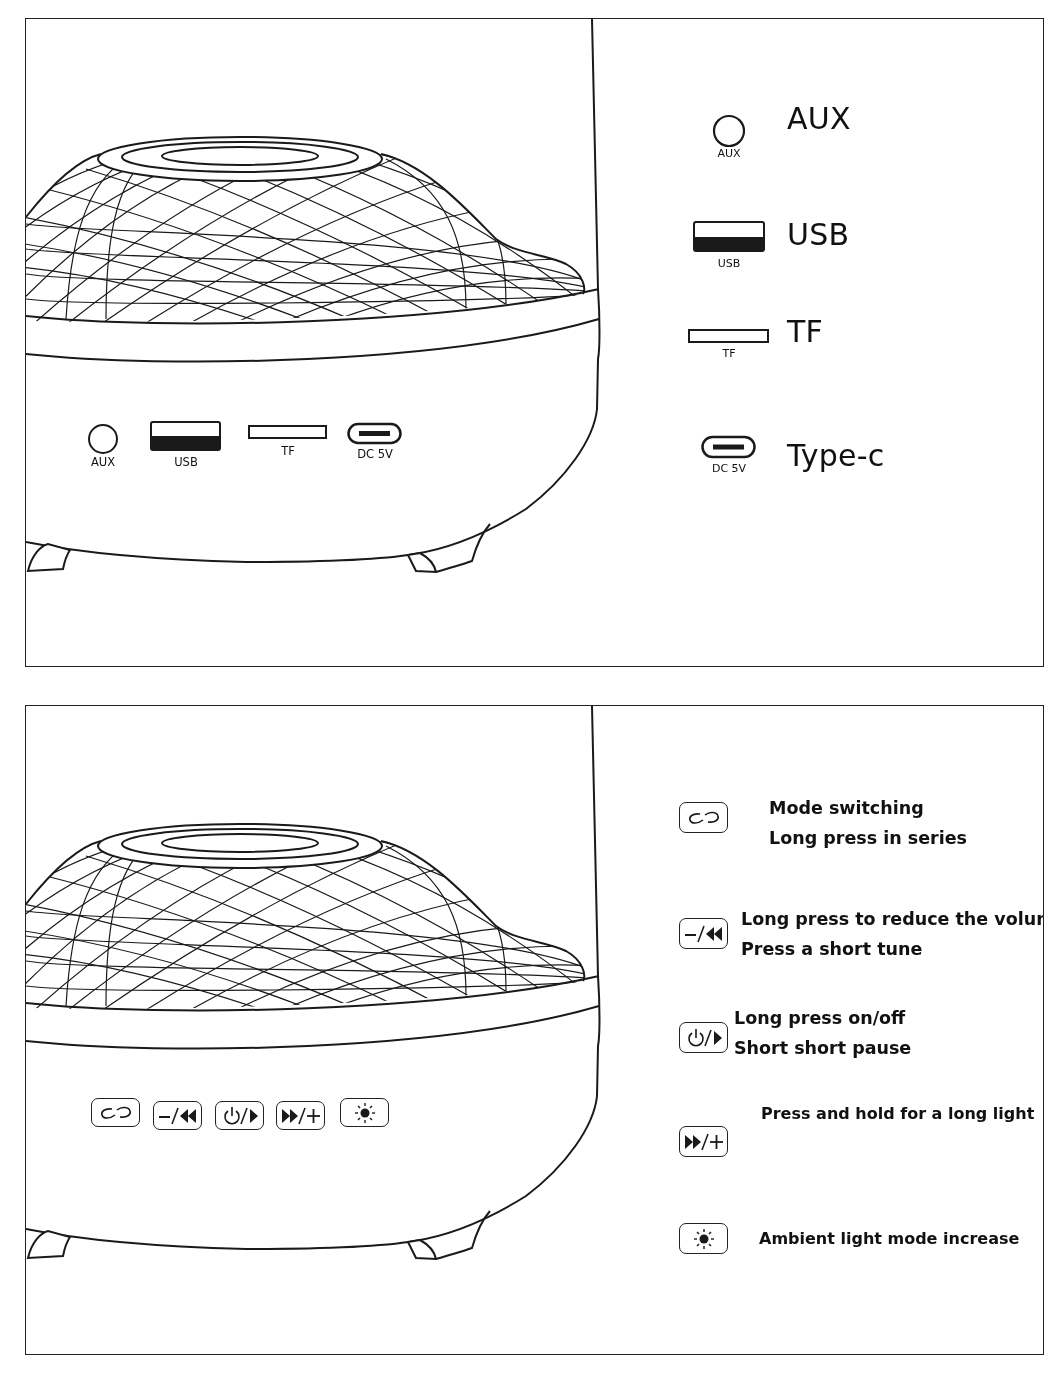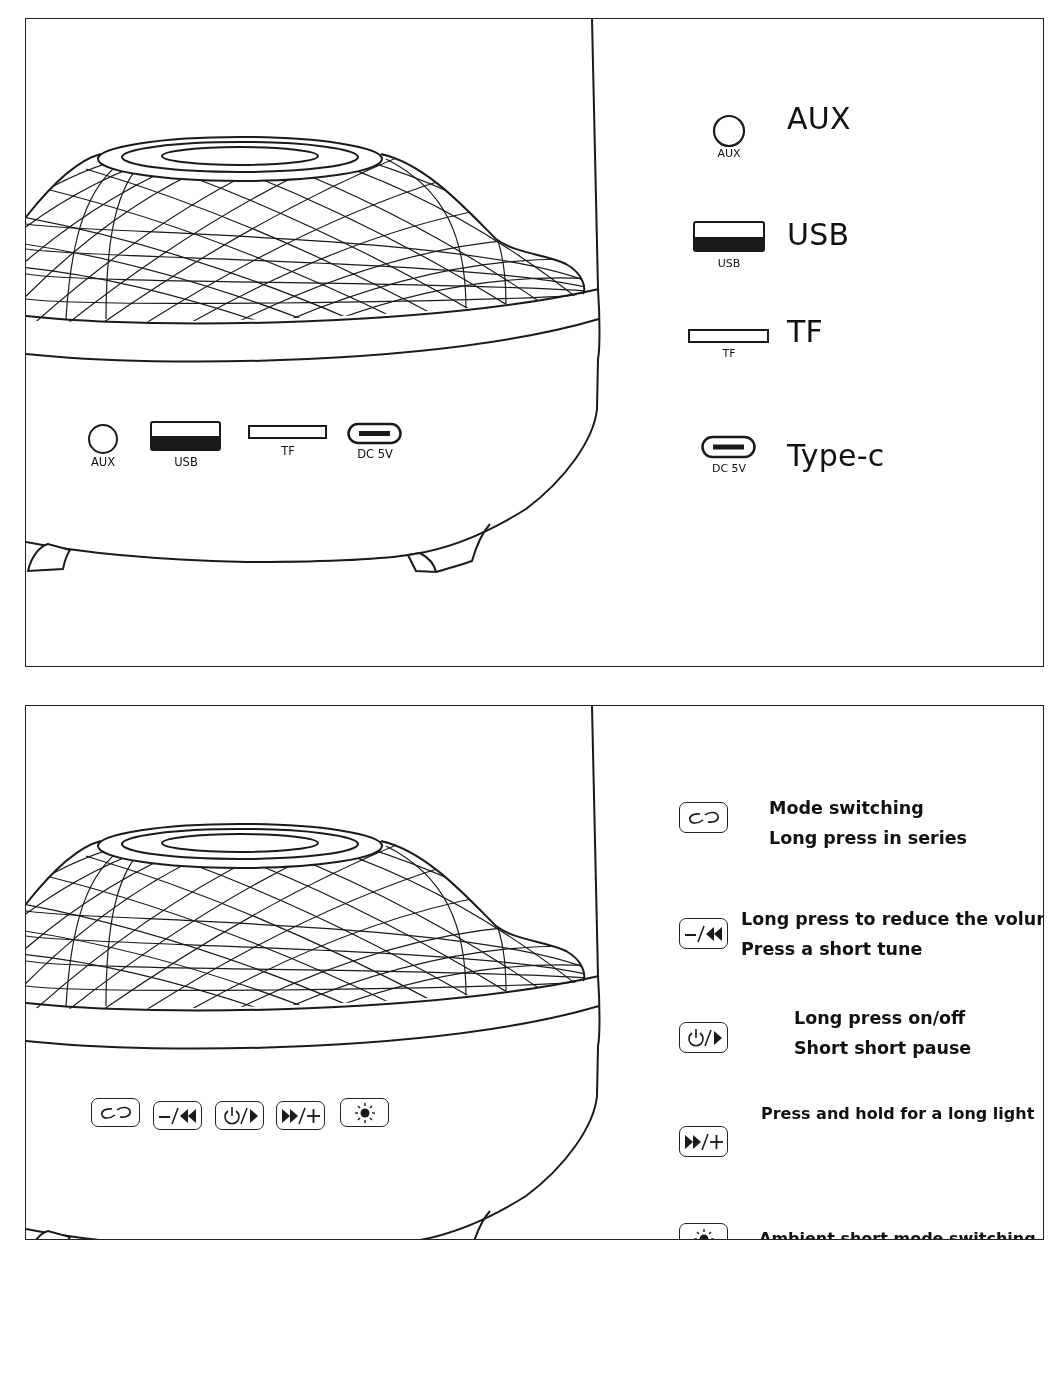--- a/index.html
+++ b/index.html
@@ -1,20 +1,20 @@
 <!DOCTYPE html>
 <html><head>
 <meta charset="utf-8">
 <style>
   html, body { margin: 0; padding: 0; background: #ffffff; }
   body { width: 1063px; height: 1400px; position: relative; overflow: hidden;
          font-family: "Liberation Sans", "DejaVu Sans", sans-serif; color: #111; }
   .panel { position: absolute; left: 25px; width: 1019px; border: 1.5px solid #222; background: #fff; overflow: hidden; box-sizing: border-box; }
   #panel-ports { top: 18px; height: 649px; }
-  #panel-buttons { top: 705px; height: 535px; }
+  #panel-buttons { top: 705px; height: 650px; }
   .speaker-svg { position: absolute; left: 0; top: 0; }
   .big-label { position: absolute; font-size: 30px; font-family: "DejaVu Sans", sans-serif; color: #111; letter-spacing: 0.2px; }
   .small-cap { position: absolute; font-size: 11px; font-family: "DejaVu Sans", sans-serif; color: #111; text-align: center; }
   .desc { position: absolute; font-family: "DejaVu Sans", sans-serif; font-weight: bold; font-size: 17.5px; line-height: 30px; color: #111; white-space: nowrap; }
   .btn-icon { position: absolute; width: 49px; height: 29px; border: 1.5px solid #222; border-radius: 7px; box-sizing: border-box; background: #fff; display: flex; align-items: center; justify-content: center; }
   .btn-icon svg { display: block; }
   .port-label { position: absolute; font-size: 11.5px; font-family: "DejaVu Sans", sans-serif; color: #111; text-align: center; }
 </style>
 </head>
 <body>
@@ -263,21 +263,21 @@
     </div>
 
     <div class="btn-icon" style="left:653px;top:316px;height:31px">
       <svg width="40" height="22" viewBox="0 0 40 22">
         <path d="M8,6 A7,7 0 1 0 16,6" fill="none" stroke="#1a1a1a" stroke-width="1.6"></path>
         <line x1="12" y1="2" x2="12" y2="11" stroke="#1a1a1a" stroke-width="1.6"></line>
         <line x1="27" y1="3" x2="21" y2="19" stroke="#1a1a1a" stroke-width="1.6"></line>
         <polygon points="30,4 30,18 38,11" fill="#1a1a1a"></polygon>
       </svg>
     </div>
-    <div class="desc" style="left:768px;top:297px">
+    <div class="desc" style="left:708px;top:297px">
       <div>Long press on/off</div>
       <div>Short short pause</div>
     </div>
 
     <div class="btn-icon" style="left:653px;top:420px;height:31px">
       <svg width="42" height="20" viewBox="0 0 42 20">
         <polygon points="2,3 2,17 10,10" fill="#1a1a1a"></polygon>
           <polygon points="10,3 10,17 18,10" fill="#1a1a1a"></polygon>
         <line x1="25" y1="2" x2="19" y2="18" stroke="#1a1a1a" stroke-width="1.6"></line>
         <line x1="27" y1="10" x2="40" y2="10" stroke="#1a1a1a" stroke-width="1.8"></line>
@@ -297,16 +297,16 @@
           <line x1="1" y1="11" x2="4" y2="11"></line>
             <line x1="18" y1="11" x2="21" y2="11"></line>
           <line x1="4" y1="4" x2="6" y2="6"></line>
             <line x1="16" y1="16" x2="18" y2="18"></line>
           <line x1="4" y1="18" x2="6" y2="16"></line>
             <line x1="16" y1="6" x2="18" y2="4"></line>
         </g>
       </svg>
     </div>
     <div class="desc" style="left:733px;top:518px;font-size:16px">
-      <div>Ambient short mode switching</div>
+      <div>Ambient light mode increase</div>
     </div>
   </div>
 </div>
 
 </body></html>

